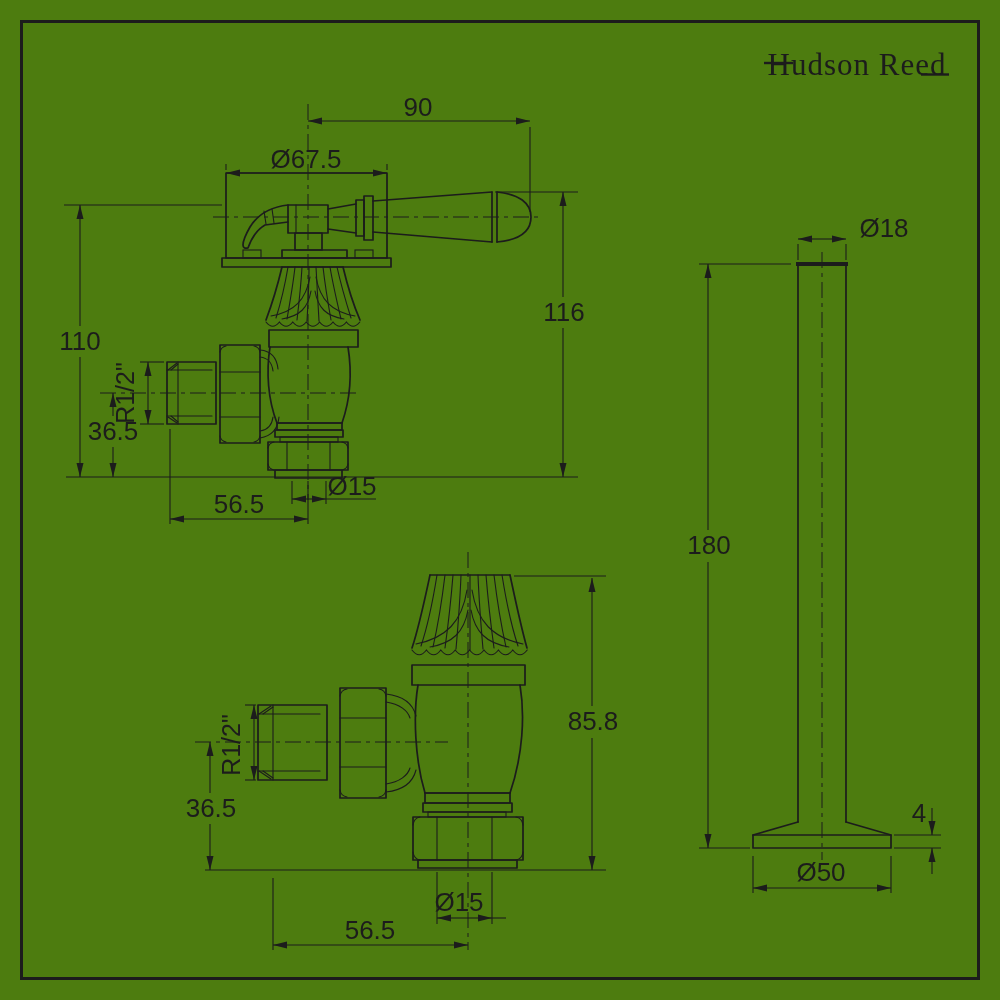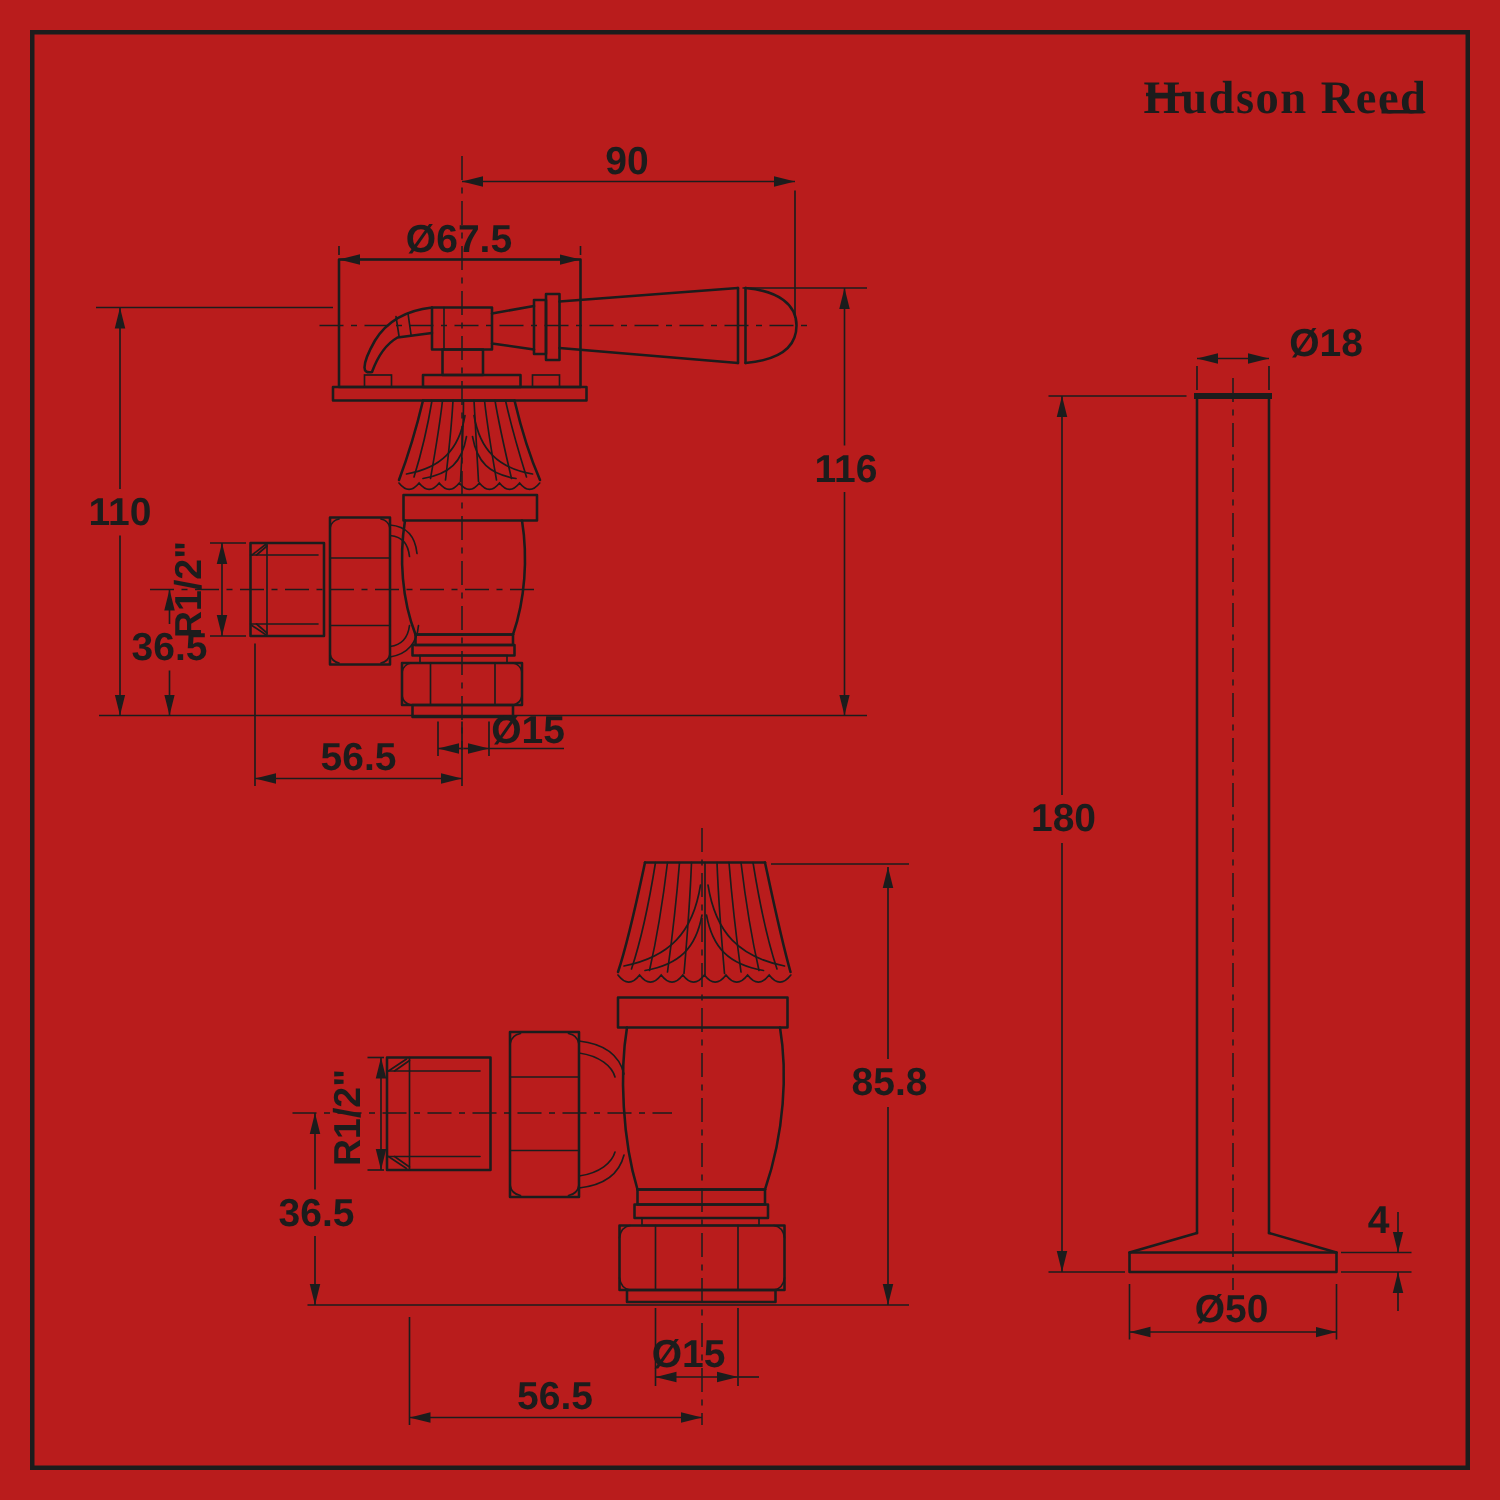--- a/index.html
+++ b/index.html
@@ -1,17 +1,17 @@
 <!DOCTYPE html>
 <html><head>
 <meta charset="utf-8">
 <style>
   html,body{margin:0;padding:0;background:#ffffff;}
-  .page{position:relative;width:1000px;height:1000px;background:#b91c1c;
-        font-family:"Liberation Sans",sans-serif;font-weight:bold;}
+  .page{position:relative;width:1000px;height:1000px;background:#4d7c0f;
+        font-family:"Liberation Sans",sans-serif;}
   svg{position:absolute;left:0;top:0;}
   .obj{stroke:#1c1c1c;stroke-width:1.7;fill:none;stroke-linecap:round;stroke-linejoin:round;}
   .fine{stroke:#1c1c1c;stroke-width:1.1;fill:none;stroke-linecap:round;}
   .dim{stroke:#1c1c1c;stroke-width:1.1;fill:none;}
   .cl{stroke:#1c1c1c;stroke-width:1;fill:none;stroke-dasharray:16 5 4 5;}
   .thick{stroke:#1c1c1c;stroke-width:4;fill:none;}
   text.dtx{font-family:"Liberation Sans",sans-serif;font-size:26px;fill:#1c1c1c;
            text-anchor:middle;}
   text.rtx{font-family:"Liberation Sans",sans-serif;font-size:25px;fill:#1c1c1c;
            text-anchor:middle;}

